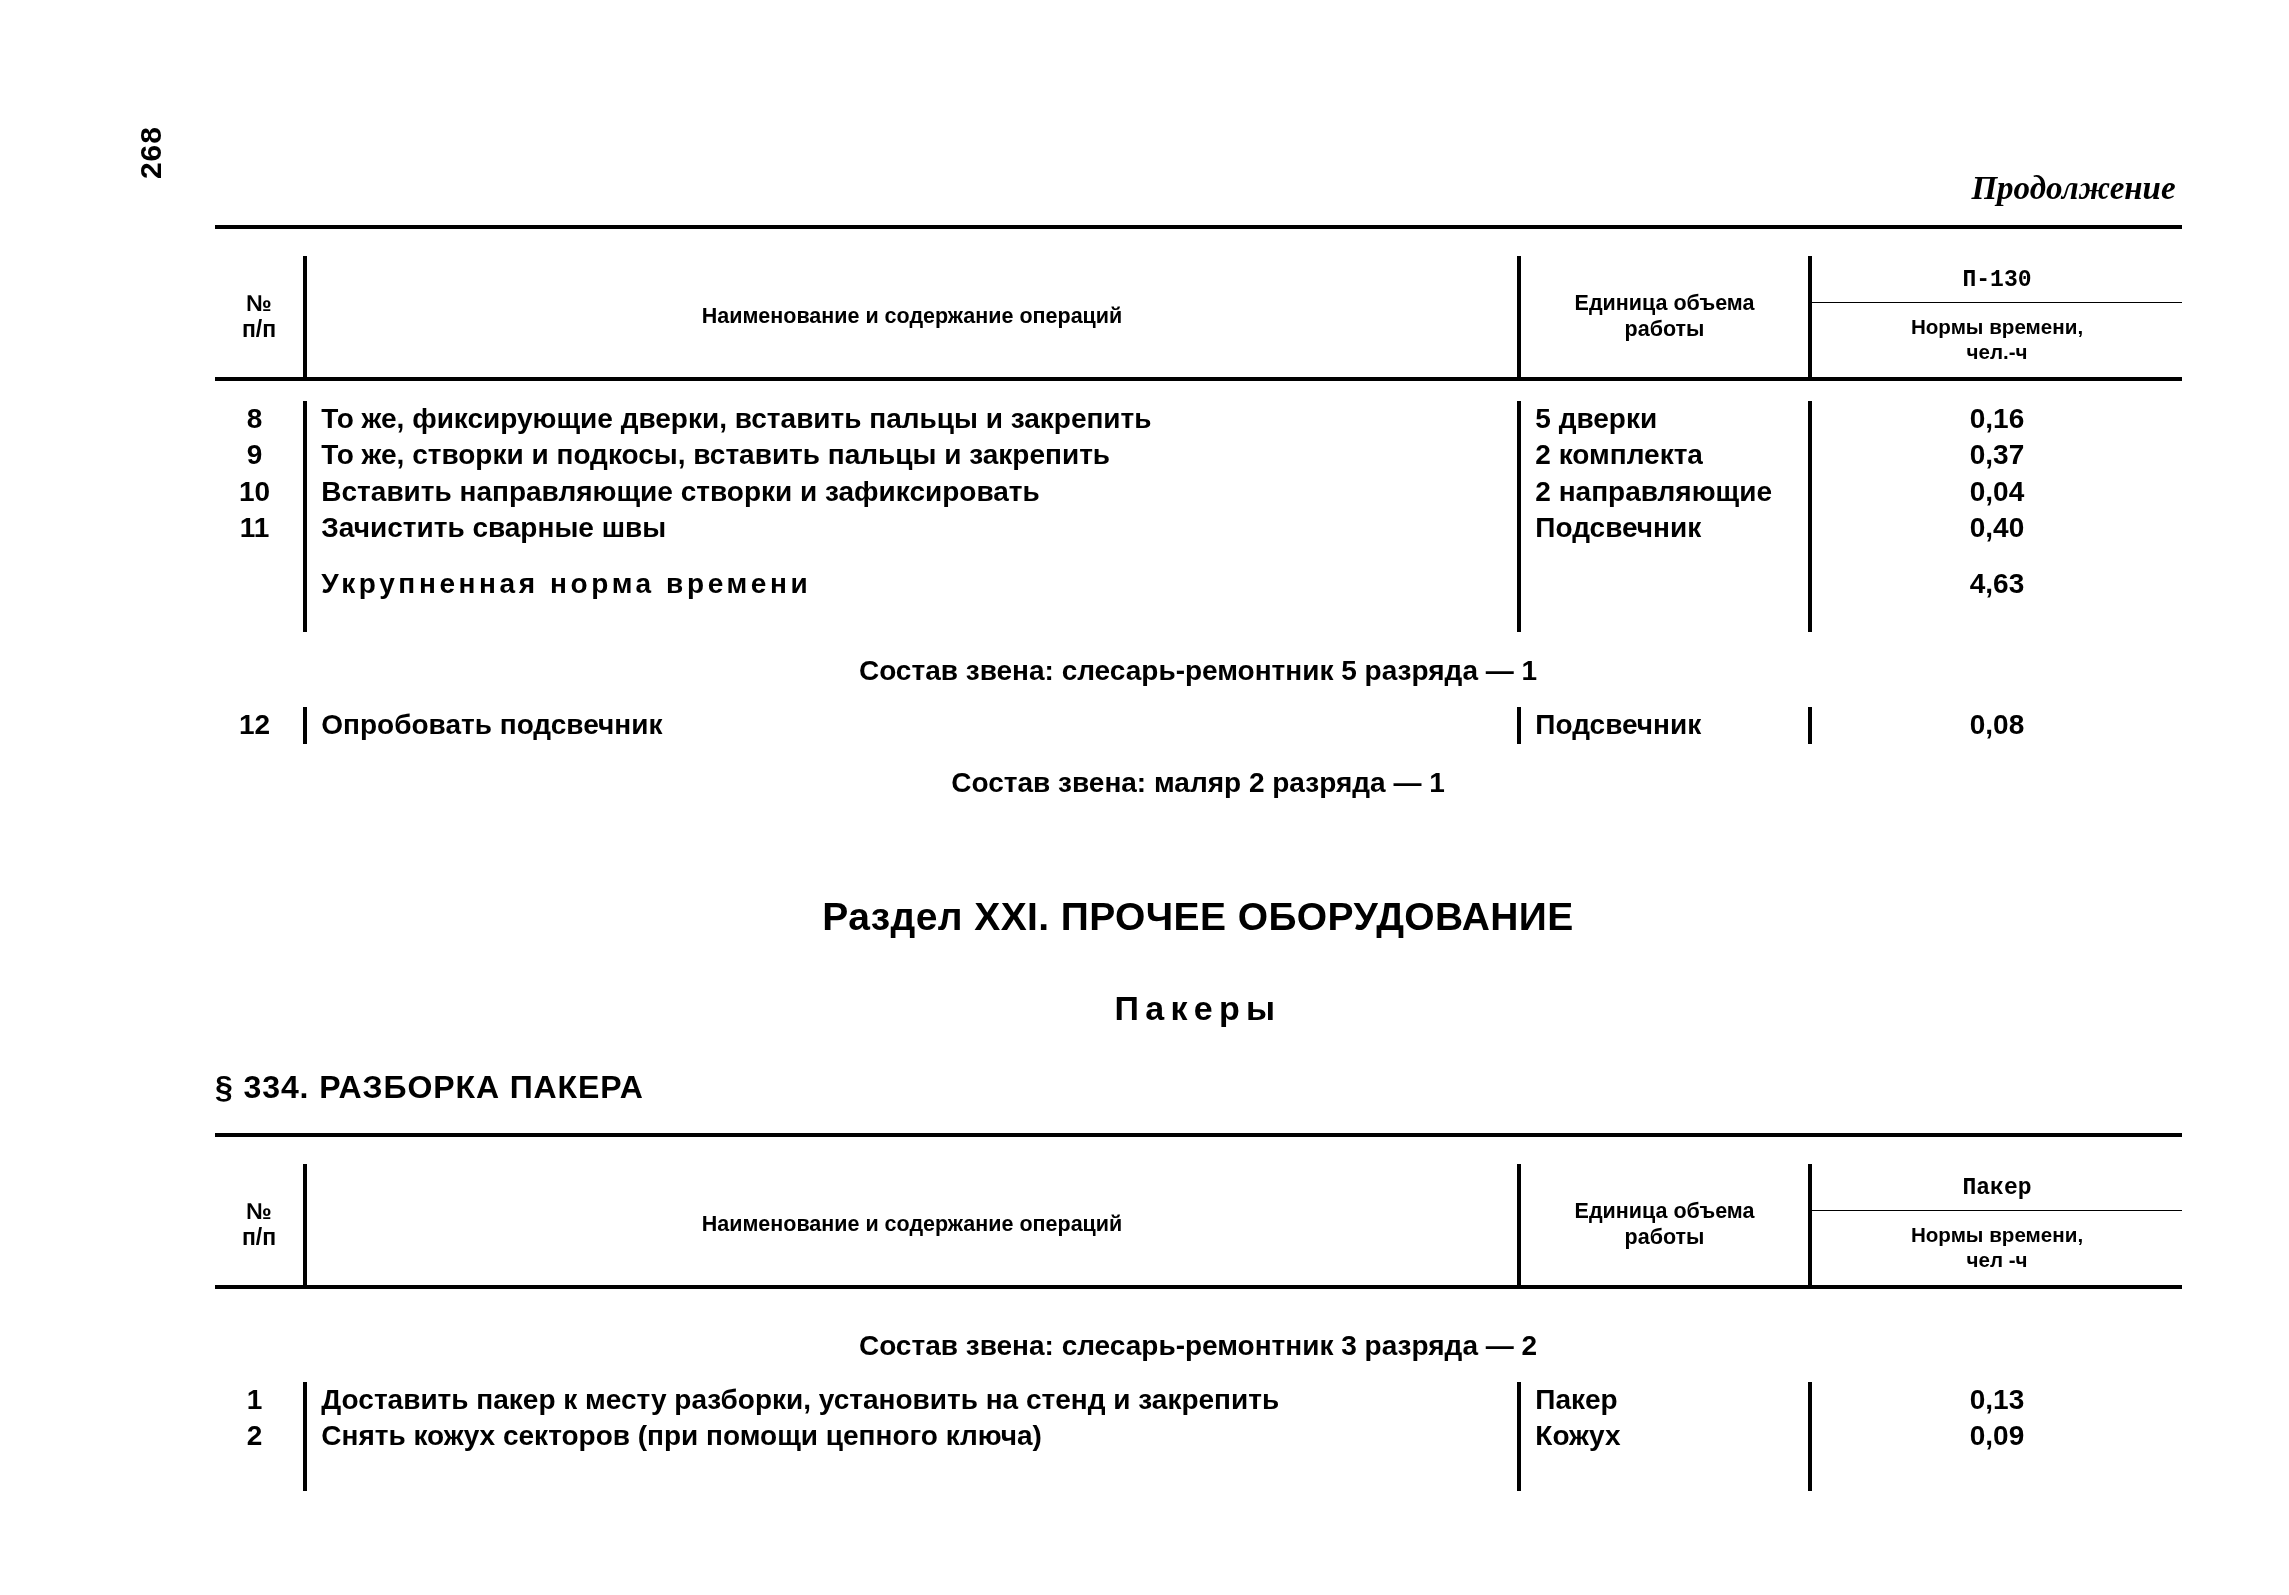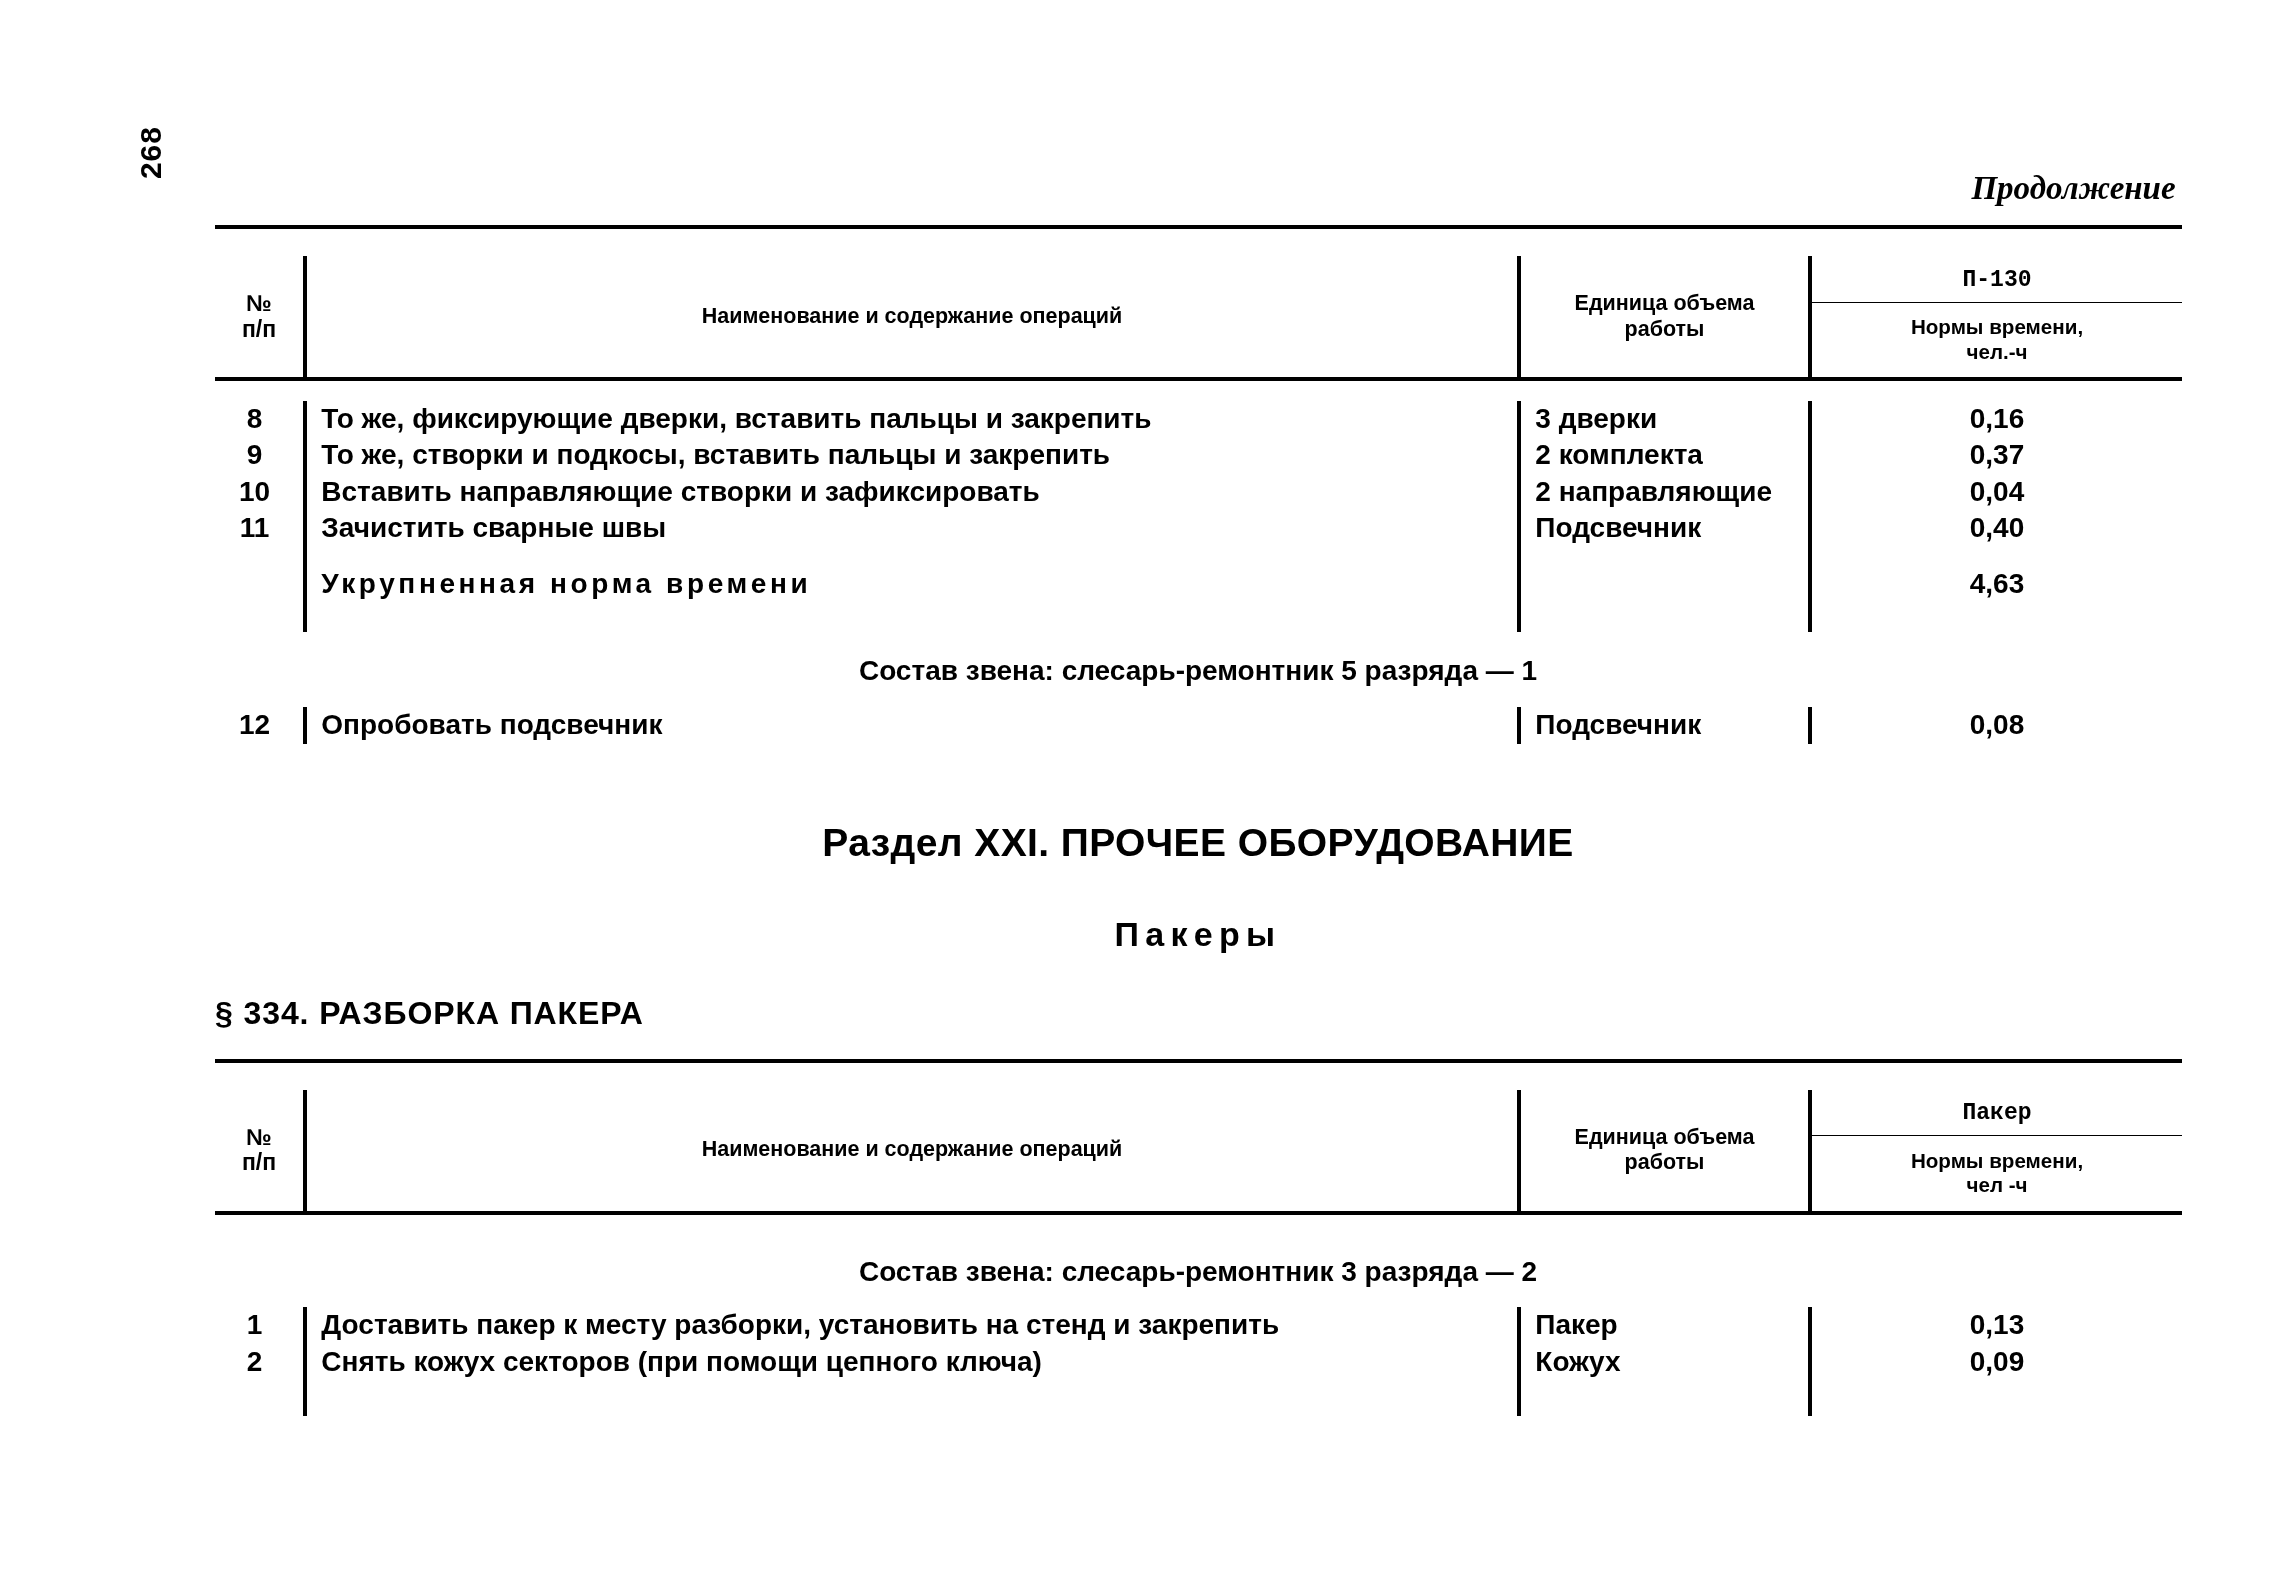--- a/index.html
+++ b/index.html
@@ -220,21 +220,21 @@
         <tr>
           <td class="rule-thick" style="height:19.7px"></td>
           <td class="rule-thick"></td>
           <td class="rule-thick"></td>
           <td class="rule-thick"></td>
         </tr>
 
         <tr class="body-row">
           <td class="cell-num">8</td>
           <td class="cell-name vline-l vline-r">То же, фиксирующие дверки, вставить пальцы и закрепить</td>
-          <td class="cell-unit vline-r">3 дверки</td>
+          <td class="cell-unit vline-r">5 дверки</td>
           <td class="cell-norm">0,16</td>
         </tr>
         <tr class="body-row">
           <td class="cell-num">9</td>
           <td class="cell-name vline-l vline-r">То же, створки и подкосы, вставить пальцы и закрепить</td>
           <td class="cell-unit vline-r">2 комплекта</td>
           <td class="cell-norm">0,37</td>
         </tr>
         <tr class="body-row">
           <td class="cell-num">10</td>
@@ -284,20 +284,21 @@
       <tbody>
         <tr class="body-row">
           <td class="cell-num">12</td>
           <td class="cell-name vline-l vline-r">Опробовать подсвечник</td>
           <td class="cell-unit vline-r">Подсвечник</td>
           <td class="cell-norm">0,08</td>
         </tr>
       </tbody>
     </table>
 
+    <div class="crew-line">Состав звена: маляр 2 разряда — 1</div>
 
 
     <div class="section-title">Раздел XXI. ПРОЧЕЕ ОБОРУДОВАНИЕ</div>
     <div class="subsection-title">Пакеры</div>
     <div class="para-title">§ 334. РАЗБОРКА  ПАКЕРА</div>
 
     <table class="tbl">
       <colgroup>
         <col class="col-num">
           <col class="col-name">

